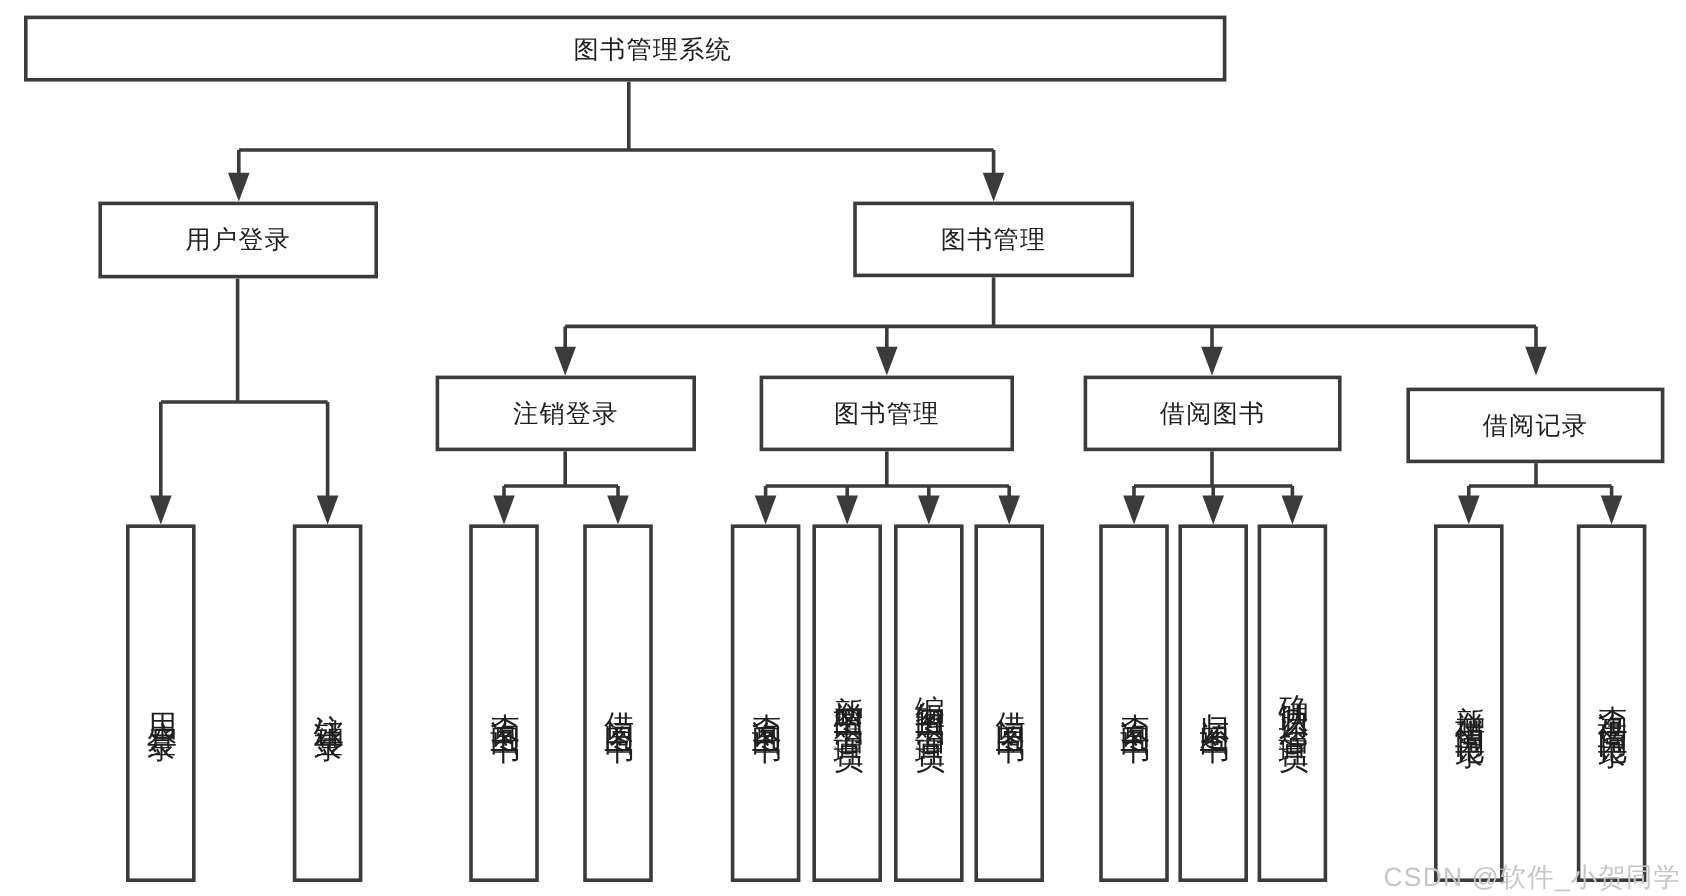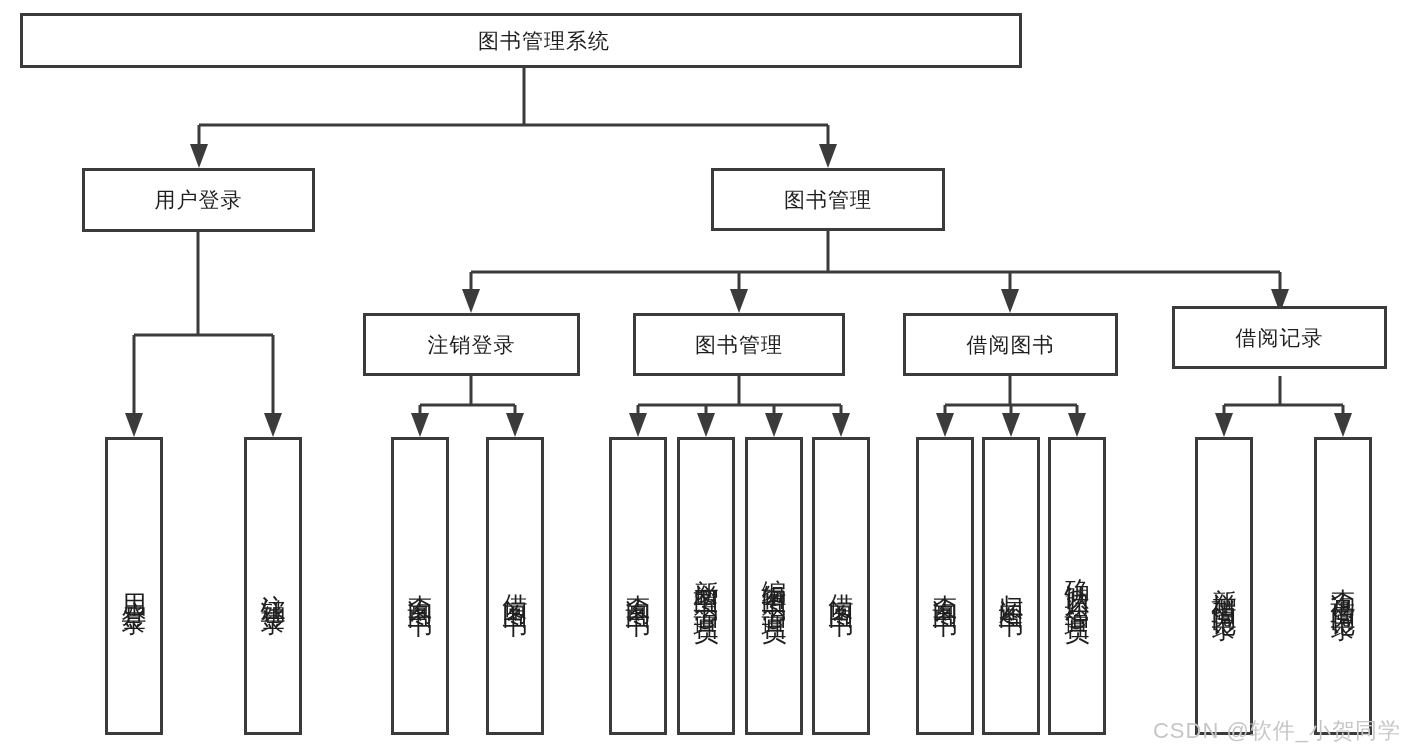--- a/index.html
+++ b/index.html
@@ -105,21 +105,21 @@
   </svg>
 
   <div class="hbox" style="left:20px; top:13px; width:1002px; height:55px;padding-left:46px;">图书管理系统</div>
 
   <div class="hbox" style="left:82px; top:168px; width:233px; height:64px;">用户登录</div>
   <div class="hbox" style="left:711px; top:168px; width:234px; height:63px;">图书管理</div>
 
   <div class="hbox" style="left:363px; top:313px; width:217px; height:63px;">注销登录</div>
   <div class="hbox" style="left:633px; top:313px; width:212px; height:63px;">图书管理</div>
   <div class="hbox" style="left:903px; top:313px; width:215px; height:63px;">借阅图书</div>
-  <div class="hbox" style="left:1172px; top:306px; width:215px; height:63px;">借阅记录</div>
+  <div class="hbox" style="left:1172px; top:323px; width:215px; height:63px;">借阅记录</div>
 
   <div class="vbox" style="left:105px;">
     <span>用户登录</span>
   </div>
   <div class="vbox" style="left:244px;">
     <span>注销登录</span>
   </div>
 
   <div class="vbox" style="left:391px;">
     <span>查询图书</span>

